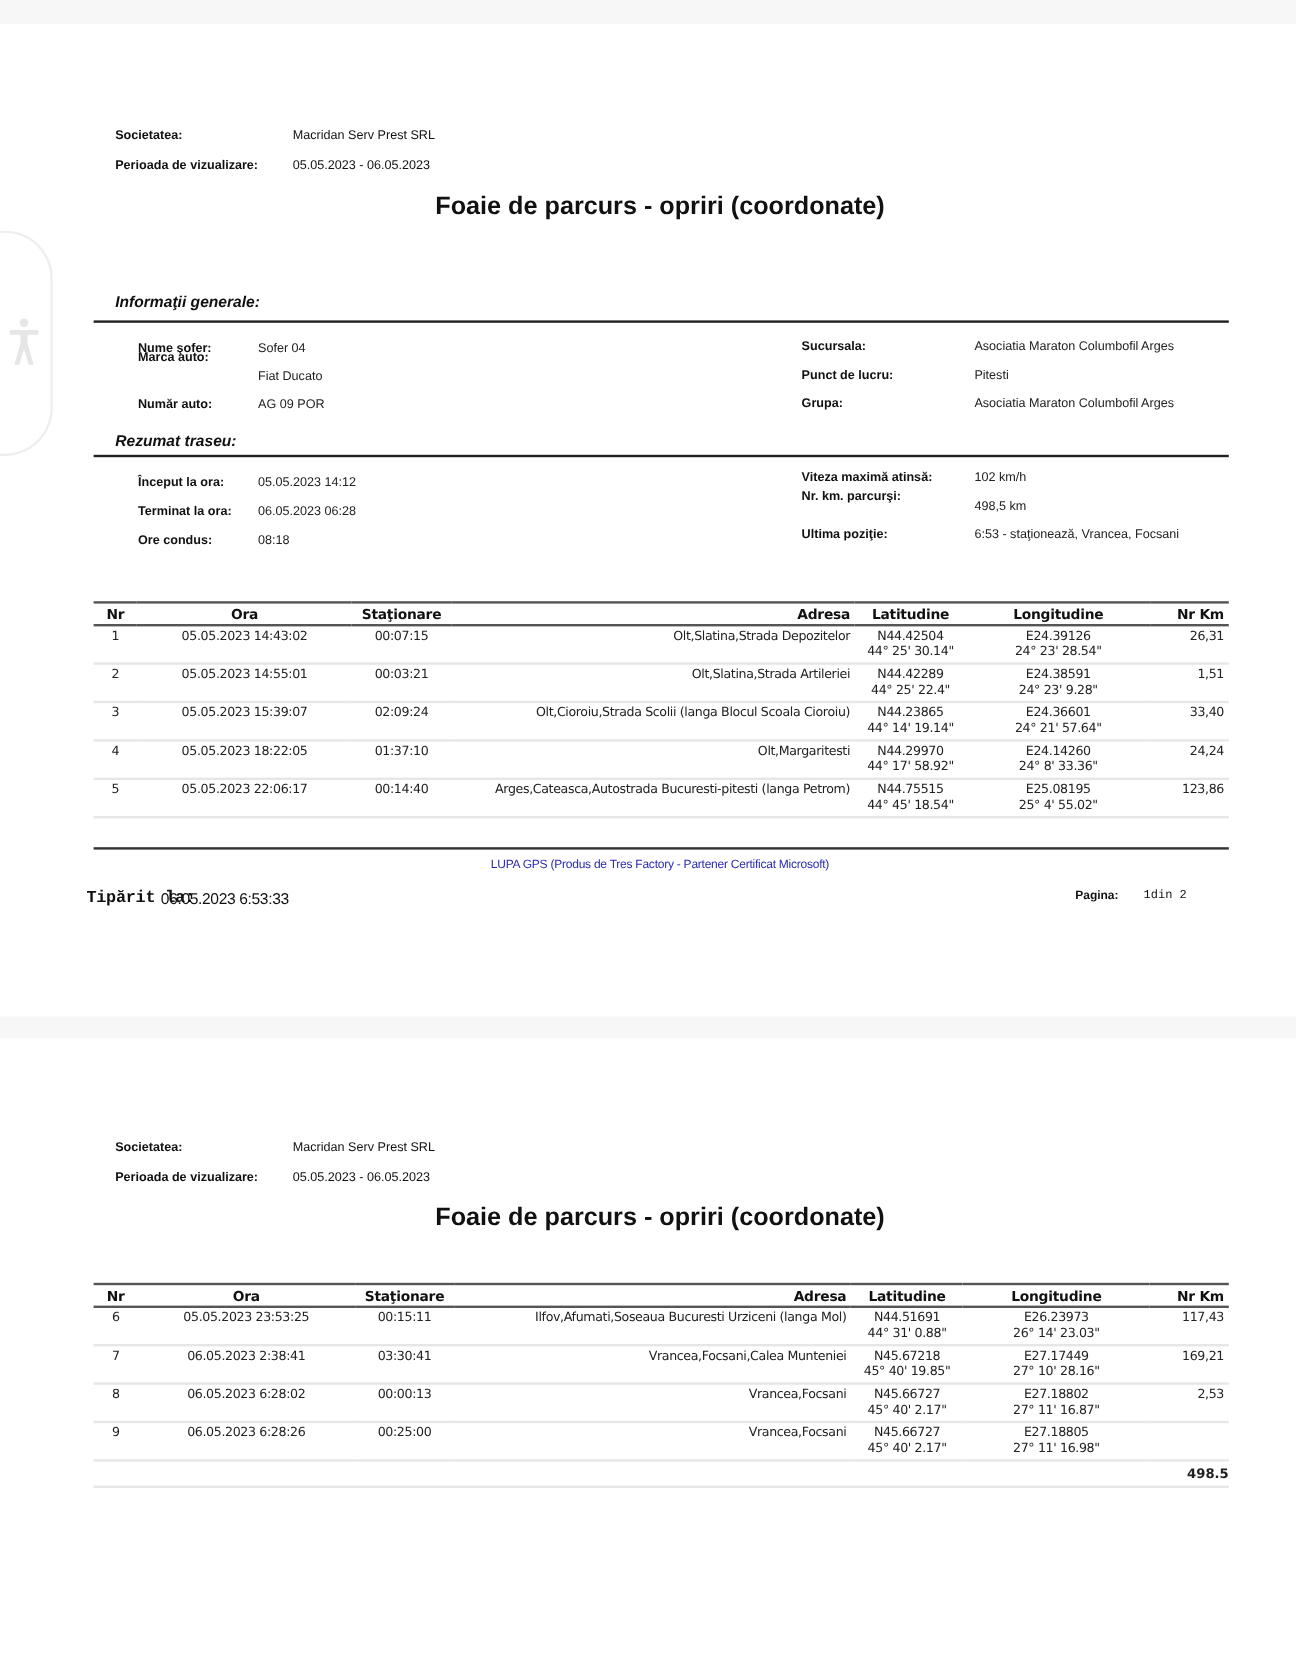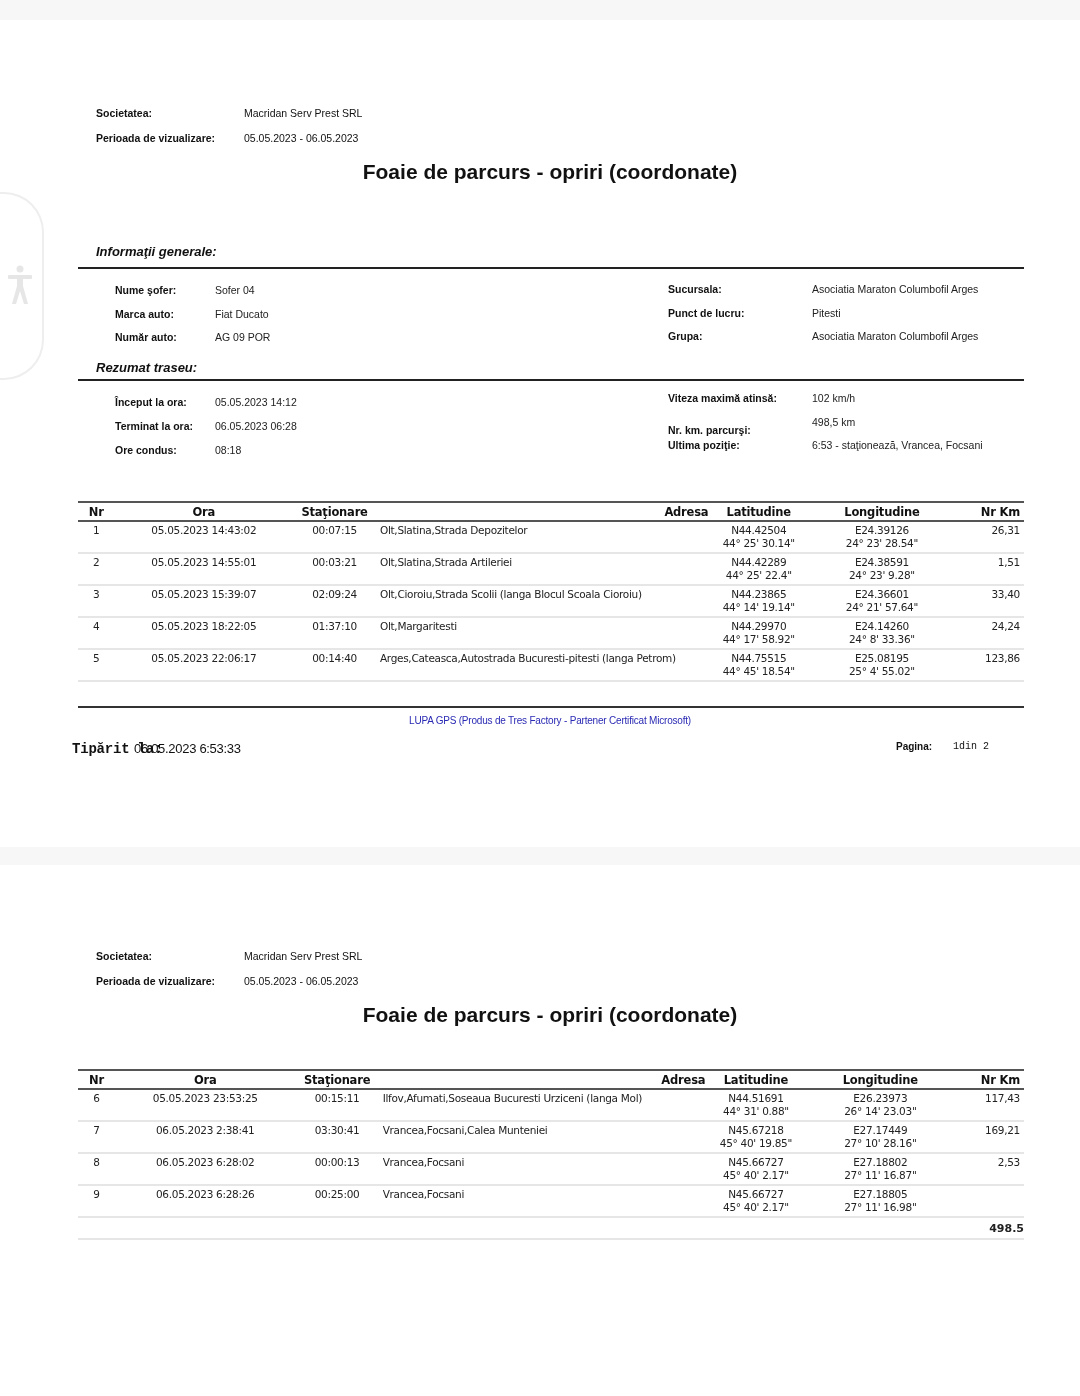--- a/index.html
+++ b/index.html
@@ -41,21 +41,21 @@
     letter-spacing: -0.2px;
   }
   table.stops tbody td {
     vertical-align: top; padding: 2px 4px 1px; border-bottom: 2px solid #e6e6e6; line-height: 13px;
     white-space: nowrap; letter-spacing: -0.3px;
   }
   table.stops tbody tr { height: 32px; }
   .c-nr { width: 40px; text-align: center; margin-top: 21px; }
   .c-ora { width: 196px; text-align: center; }
   .c-stat { width: 85px; text-align: center; }
-  .c-adr { width: 345px; text-align: left; }
+  .c-adr { width: 345px; text-align: right; }
   .c-lat { width: 96px; text-align: center; margin-top: 36px; }
   .c-lon { width: 172px; text-align: center; }
   .c-km { width: 70px; text-align: right; }
   th.c-adr { text-align: right; }
   th.c-km { text-align: right; }
   .total-row td { font-weight: bold; font-size: 11px; border-bottom: 2px solid #e6e6e6; height: 22px; }
 
   .footer-line { position: absolute; left: 78px; width: 946px; height: 2px; background: #333; }
   .footer-brand { position: absolute; left: 0; width: 1100px; text-align: center; font-size: 10px; color: #2a2ab4; letter-spacing: -0.2px; }
   .printed-label { position: absolute; left: 72px; font-size: 14px; font-weight: bold; letter-spacing: -0.2px; font-family: Liberation Mono, monospace; }
@@ -73,21 +73,21 @@
   <div class="meta-value" style="top:87px">Macridan Serv Prest SRL</div>
   <div class="meta-label" style="top:112px">Perioada de vizualizare:</div>
   <div class="meta-value" style="top:112px">05.05.2023 - 06.05.2023</div>
   <div class="doc-title" style="top:140px">Foaie de parcurs - opriri (coordonate)</div>
 
   <div class="section-title" style="top:224px">Informaţii generale:</div>
   <div class="hr-thick" style="top:247px"></div>
 
   <div class="info-label" style="left:115px;top:264px">Nume şofer:</div>
   <div class="info-value" style="left:215px;top:264px">Sofer 04</div>
-  <div class="info-label" style="left:115px;top:288px">Marca auto:</div>
+  <div class="info-label" style="left:115px;top:272px">Marca auto:</div>
   <div class="info-value" style="left:215px;top:288px">Fiat Ducato</div>
   <div class="info-label" style="left:115px;top:311px">Număr auto:</div>
   <div class="info-value" style="left:215px;top:311px">AG 09 POR</div>
 
   <div class="info-label" style="left:668px;top:263px">Sucursala:</div>
   <div class="info-value" style="left:812px;top:263px">Asociatia Maraton Columbofil Arges</div>
   <div class="info-label" style="left:668px;top:287px">Punct de lucru:</div>
   <div class="info-value" style="left:812px;top:287px">Pitesti</div>
   <div class="info-label" style="left:668px;top:310px">Grupa:</div>
   <div class="info-value" style="left:812px;top:310px">Asociatia Maraton Columbofil Arges</div>
@@ -97,21 +97,21 @@
 
   <div class="info-label" style="left:115px;top:376px">Început la ora:</div>
   <div class="info-value" style="left:215px;top:376px">05.05.2023 14:12</div>
   <div class="info-label" style="left:115px;top:400px">Terminat la ora:</div>
   <div class="info-value" style="left:215px;top:400px">06.05.2023 06:28</div>
   <div class="info-label" style="left:115px;top:424px">Ore condus:</div>
   <div class="info-value" style="left:215px;top:424px">08:18</div>
 
   <div class="info-label" style="left:668px;top:372px">Viteza maximă atinsă:</div>
   <div class="info-value" style="left:812px;top:372px">102 km/h</div>
-  <div class="info-label" style="left:668px;top:404px">Nr. km. parcurşi:</div>
+  <div class="info-label" style="left:668px;top:388px">Nr. km. parcurşi:</div>
   <div class="info-value" style="left:812px;top:396px">498,5 km</div>
   <div class="info-label" style="left:668px;top:419px">Ultima poziţie:</div>
   <div class="info-value" style="left:812px;top:419px">6:53 - staţionează,  Vrancea, Focsani</div>
 
   <table class="stops" style="top:481px">
     <thead>
       <tr>
         <th class="c-nr">Nr</th>
         <th class="c-ora">Ora</th>
         <th class="c-stat">Staţionare</th>

